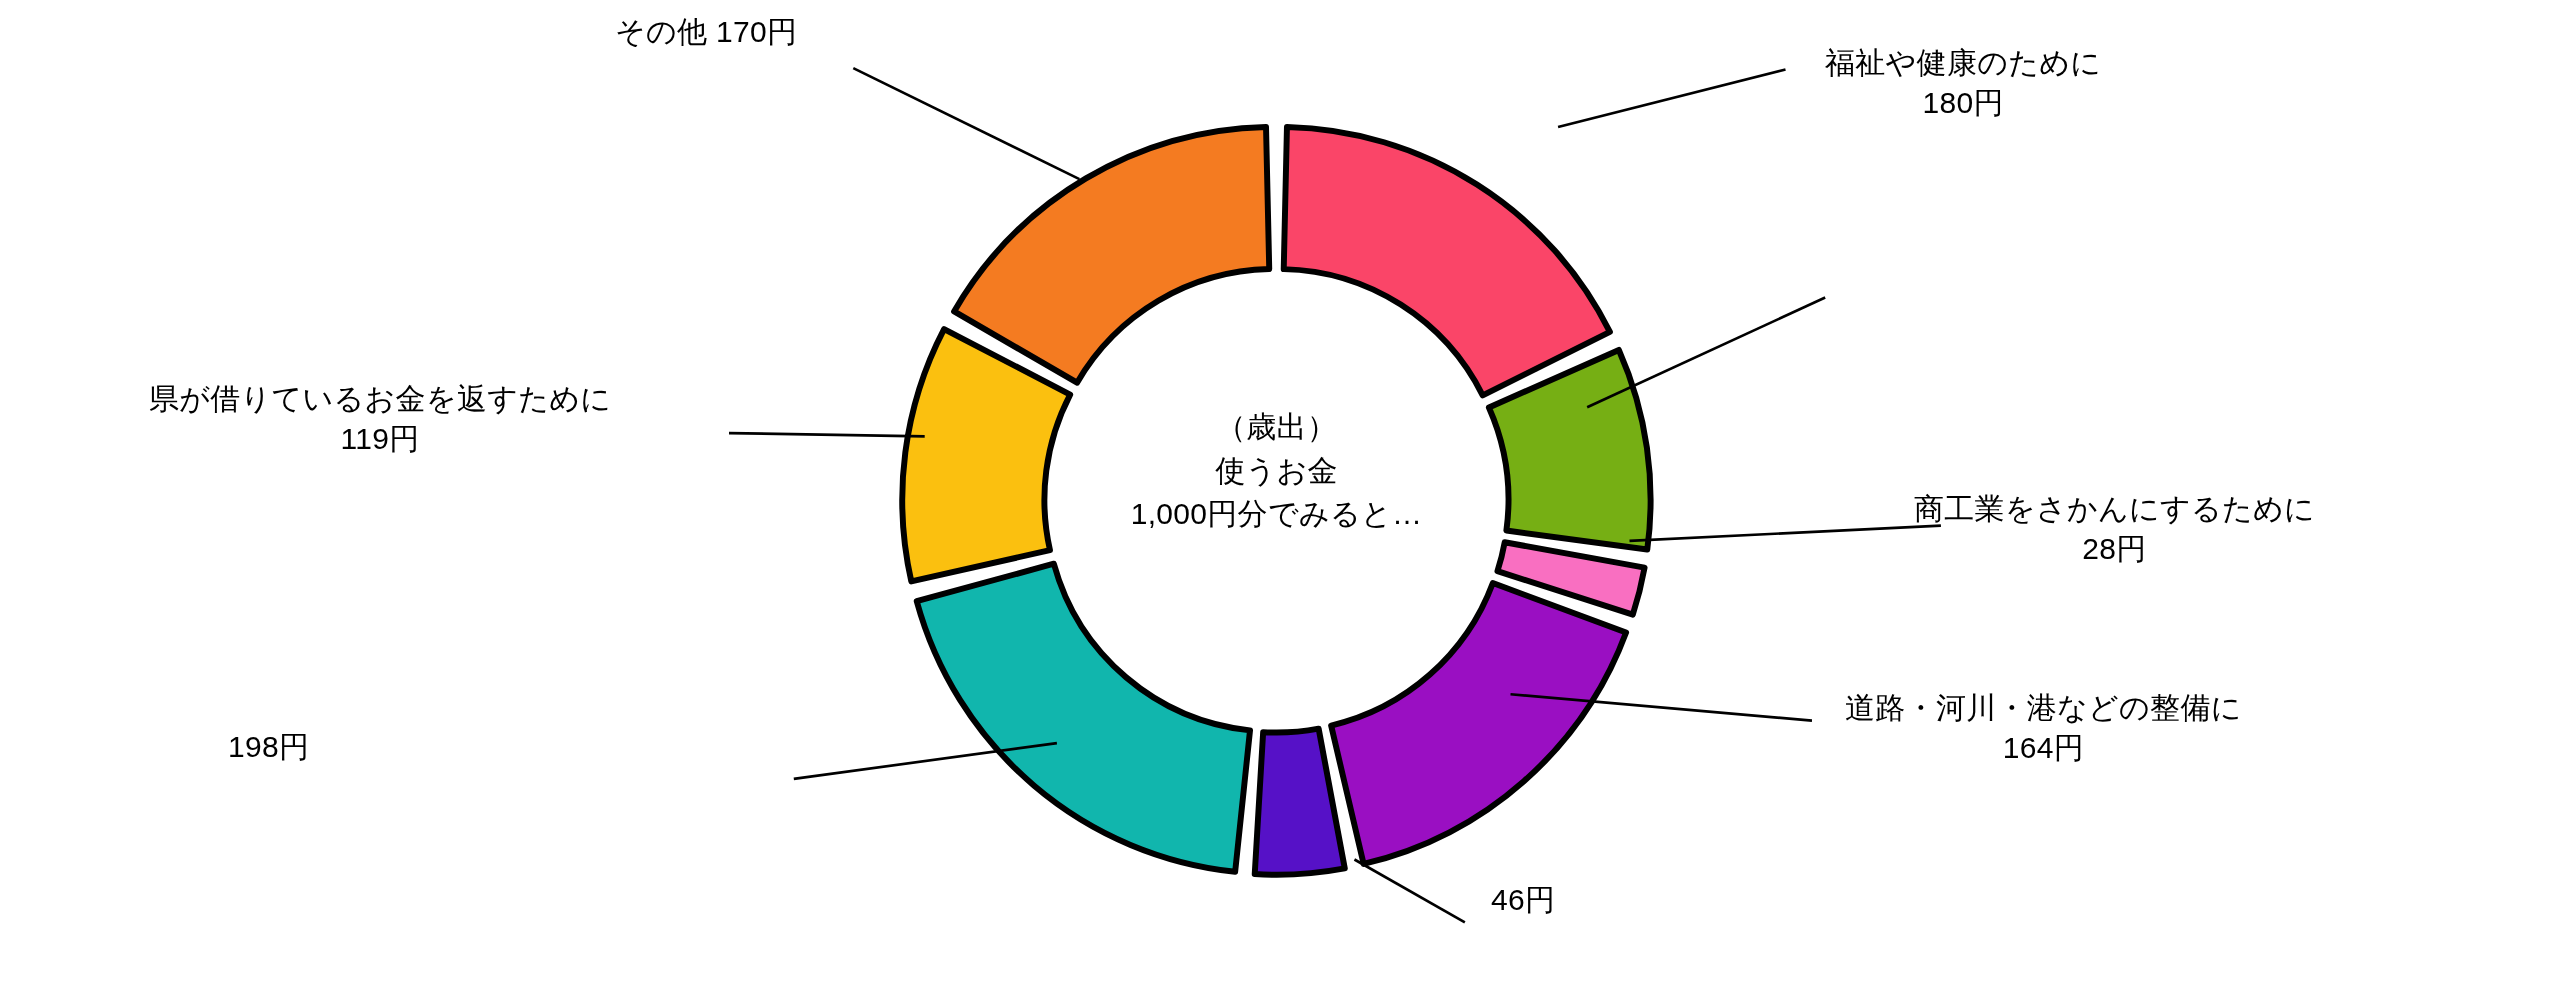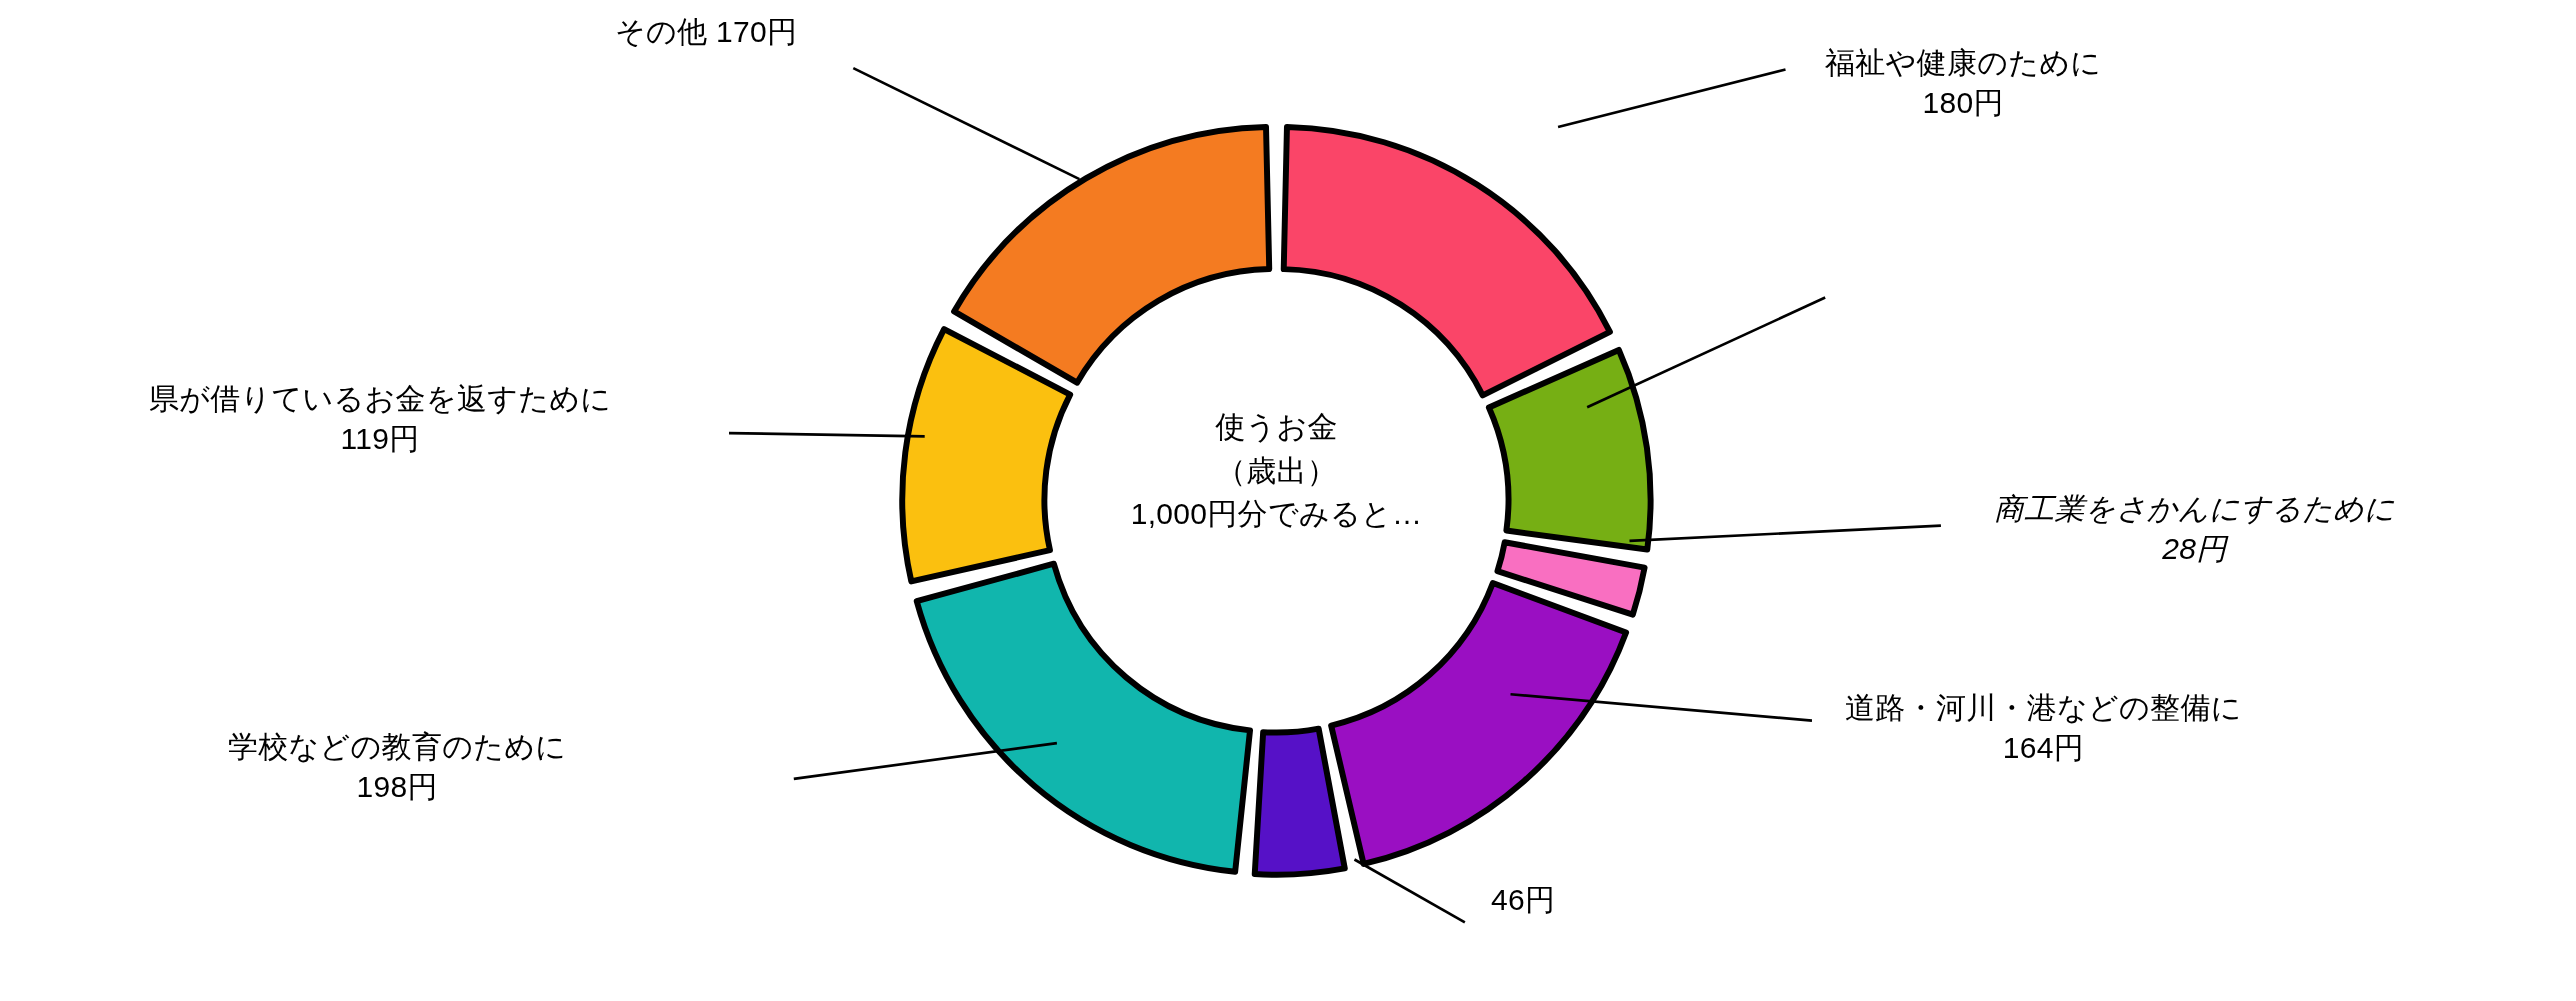--- a/index.html
+++ b/index.html
@@ -88,45 +88,44 @@
         <path d="M 2935 795 L 2464 818" class="leader-line"></path>
         <path d="M 2740 1090 L 2284 1050" class="leader-line"></path>
         <path d="M 2215 1395 L 2048 1300" class="leader-line"></path>
         <path d="M 1200 1178 L 1598 1124" class="leader-line"></path>
         <path d="M 1102 655 L 1398 660" class="leader-line"></path>
         <path d="M 1290 103 L 1632 271" class="leader-line"></path>
       </g>
   </svg>
 
   <div class="center-text" id="center-text-block" style="left: 1012px; width: 529px; top: 405px;">
+    <span>（歳出）</span>
     <span>使うお金</span>
-    <span>（歳出）</span>
     <span>1,000円分でみると…</span>
   </div>
 
   <div id="labels-layer">
       <div class="label-block label-center-align" style="left: 1825px; top: 43px;">
         <span class="lbl-name">福祉や健康のために</span>
         <span class="lbl-value">180円</span>
       </div>
       <div class="label-block label-center-align" style="left: 1849px; top: 265px;">
       </div>
-      <div class="label-block label-center-align" style="left: 1994px; top: 489px; font-style: italic;">
+      <div class="label-block label-center-align" style="left: 1914px; top: 489px;">
         <span class="lbl-name">商工業をさかんにするために</span>
         <span class="lbl-value">28円</span>
       </div>
       <div class="label-block label-center-align" style="left: 1845px; top: 688px;">
         <span class="lbl-name">道路・河川・港などの整備に</span>
         <span class="lbl-value">164円</span>
       </div>
       <div class="label-block label-center-align" style="left: 1491px; top: 880px;">
         <span class="lbl-value">46円</span>
       </div>
       <div class="label-block label-center-align" style="left: 228px; top: 727px;">
-        <span class="lbl-name">学校などの教育のために</span>
         <span class="lbl-value">198円</span>
       </div>
       <div class="label-block label-center-align" style="left: 149px; top: 366px; margin-top: 13px;">
         <span class="lbl-name">県が借りているお金を返すために</span>
         <span class="lbl-value">119円</span>
       </div>
       <div class="label-block" style="left: 615px; top: 12px;">
         <span class="lbl-name">その他 170円</span>
       </div>
     </div>

